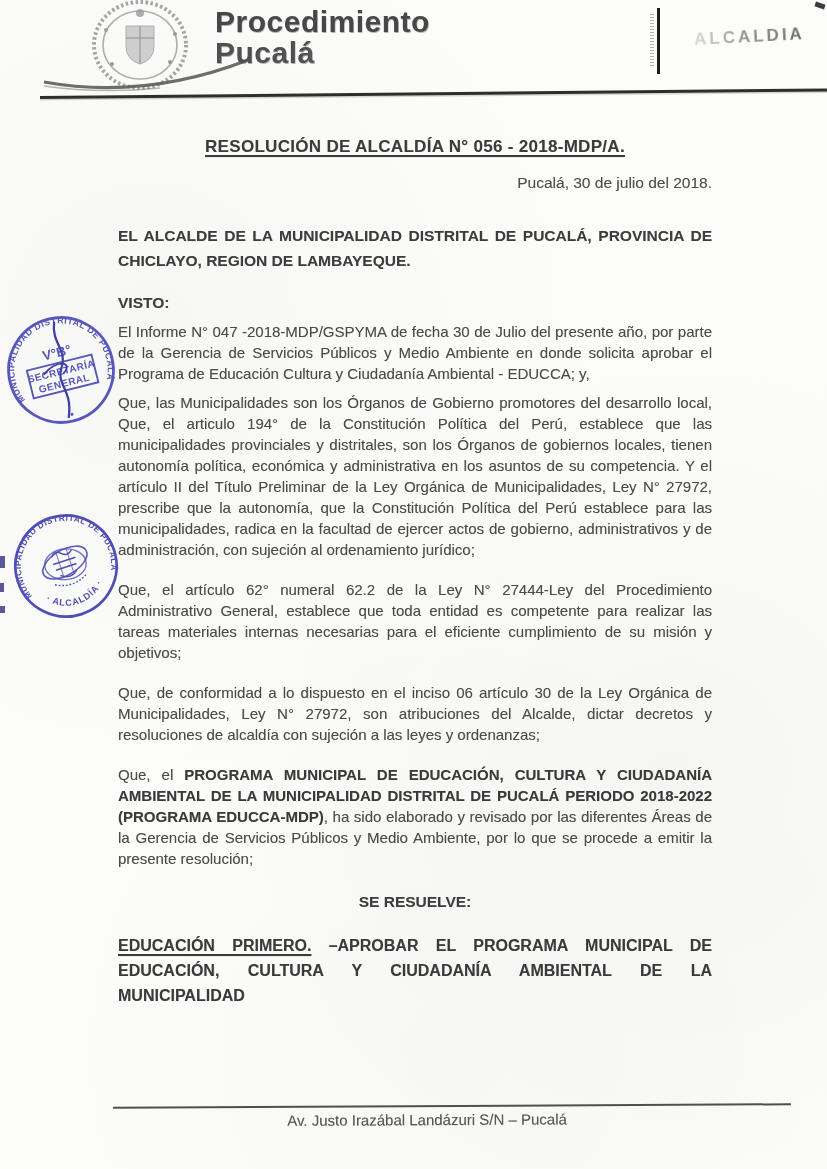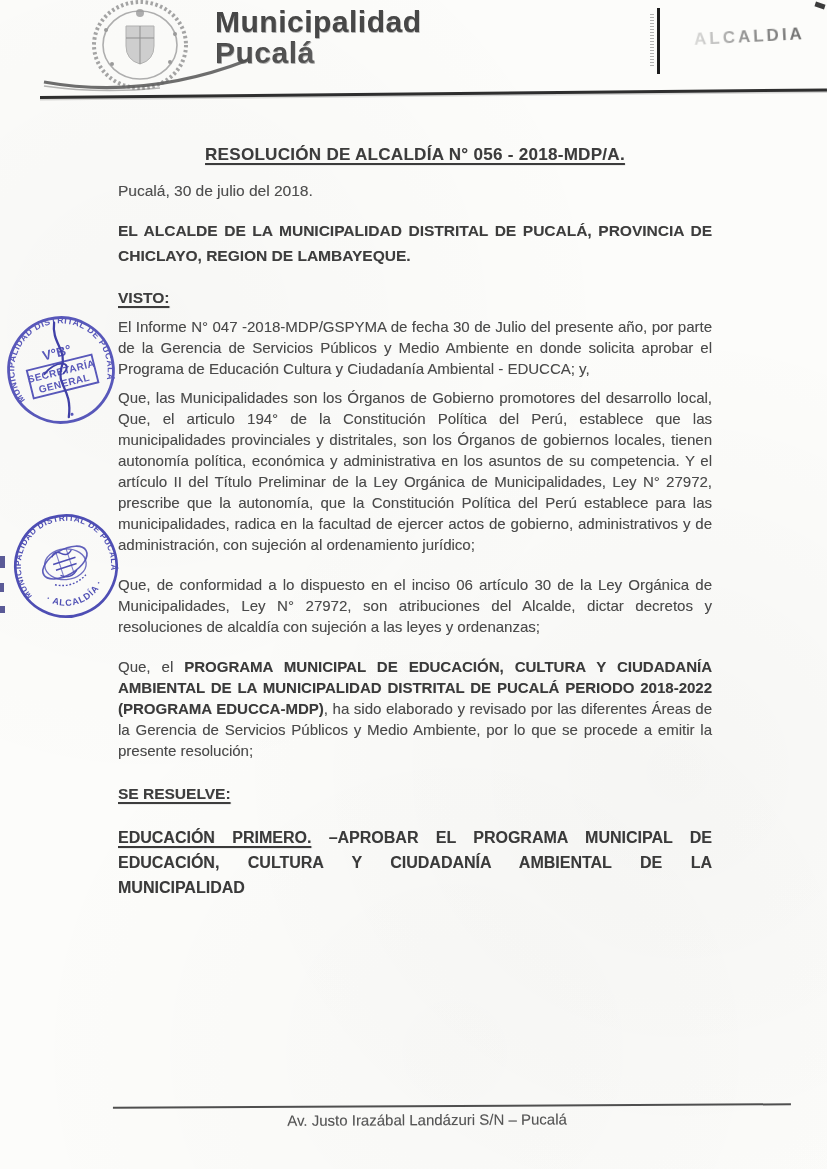--- a/index.html
+++ b/index.html
@@ -44,38 +44,38 @@
     box-shadow:0 1.5px 0 rgba(40,40,40,0.18);
   }
   .corner-mark { position:absolute; right:2px; top:3px; width:10px; height:5px; background:#1a1a1a; transform:rotate(18deg); opacity:.85; }
   .edge-mark { position:absolute; background:#32327e; opacity:.8; }
   .em1 { left:0; top:556px; width:5px; height:12px; }
   .em2 { left:0; top:583px; width:4px; height:9px; }
   .em3 { left:0; top:606px; width:5px; height:7px; }
 
   
   .doc {
-    position:absolute; left:118px; top:144px; width:594px; z-index:1;
+    position:absolute; left:118px; top:136px; width:594px; z-index:1;
     font-size:15px; line-height:21px;
     text-shadow:0.3px 0.3px 0 rgba(70,70,70,0.3);
   }
   .title {
     text-align:center; font-size:17px; font-weight:bold; color:#3c3c3c; letter-spacing:0.3px;
     text-decoration:underline; text-decoration-thickness:1.6px; text-underline-offset:3px;
   }
-  .dateline { text-align:left; margin-top:15px; font-size:15.5px; color:#4e4e4e; }
+  .dateline { text-align:right; margin-top:15px; font-size:15.5px; color:#4e4e4e; }
   .addressee {
-    margin-top:17px; font-weight:bold; font-size:15.5px; line-height:25px;
+    margin-top:30px; font-weight:bold; font-size:15.5px; line-height:25px;
     color:#3d3d3d; text-align:justify;
   }
   .sec-heading {
     margin-top:19px; font-weight:bold; font-size:15.5px; color:#3d3d3d;
-    text-decoration:underline; text-decoration-thickness:1.5px; text-underline-offset:3px;
+    text-decoration-thickness:1.5px; text-underline-offset:3px;
   }
-  .sec-heading.big-gap { margin-top:22px; }
+  .sec-heading.big-gap { margin-top:22px;text-align:center; }
   .para { margin:19px 0 0 0; text-align:justify; }
   .para.tight { margin-top:8px; }
   .resolutive {
     margin-top:21px; font-weight:bold; font-size:16px; line-height:25px;
     color:#3a3a3a; text-align:justify; word-spacing:2.5px;
   }
   .art-label { text-decoration:underline; text-decoration-thickness:1.6px; text-underline-offset:3px; }
 
   
   .stamp { position:absolute; z-index:3; }
@@ -105,21 +105,21 @@
     <circle cx="100" cy="13" r="4" fill="#9a9a9a" opacity="0.8"></circle>
     <circle cx="66" cy="30" r="2" fill="#9a9a9a"></circle>
     <circle cx="135" cy="34" r="2" fill="#9a9a9a"></circle>
     <circle cx="72" cy="64" r="2" fill="#9a9a9a"></circle>
     <circle cx="130" cy="62" r="2" fill="#9a9a9a"></circle>
     <path d="M 4,82 Q 105,100 208,60" stroke="#5d5d5d" stroke-width="3.2" fill="none" opacity="0.9"></path>
     <path d="M 4,86 Q 60,94 120,88" stroke="#7a7a7a" stroke-width="1.4" fill="none" opacity="0.55"></path>
   </svg>
 
   <div class="org-name">
-    <div class="l1">Municipalidad</div>
+    <div class="l1">Procedimiento</div>
     <div class="l3">Pucalá</div>
   </div>
 
   <div class="micro-text"></div>
   <div class="vline"></div>
   <div class="office-stamp">ALCALDIA</div>
   <div class="header-rule"></div>
   <div class="corner-mark"></div>
   <div class="edge-mark em1"></div>
   <div class="edge-mark em2"></div>
@@ -127,20 +127,21 @@
 
   <div class="doc">
     <div class="title">RESOLUCIÓN DE ALCALDÍA N° 056 - 2018-MDP/A.</div>
     <div class="dateline">Pucalá, 30 de julio del 2018.</div>
     <div class="addressee">EL ALCALDE DE LA MUNICIPALIDAD DISTRITAL DE PUCALÁ, PROVINCIA DE CHICLAYO, REGION DE LAMBAYEQUE.</div>
 
     <div class="sec-heading">VISTO:</div>
     <p class="para tight">El Informe N° 047 -2018-MDP/GSPYMA de fecha 30 de Julio del presente año, por parte de la Gerencia de Servicios Públicos y Medio Ambiente en donde solicita aprobar el Programa de Educación Cultura y Ciudadanía Ambiental - EDUCCA; y,</p>
 
     <p class="para tight">Que, las Municipalidades son los Órganos de Gobierno promotores del desarrollo local, Que, el articulo 194° de la Constitución Política del Perú, establece que las municipalidades provinciales y distritales, son los Órganos de gobiernos locales, tienen autonomía política, económica y administrativa en los asuntos de su competencia. Y el artículo II del Título Preliminar de la Ley Orgánica de Municipalidades, Ley N° 27972, prescribe que la autonomía, que la Constitución Política del Perú establece para las municipalidades, radica en la facultad de ejercer actos de gobierno, administrativos y de administración, con sujeción al ordenamiento jurídico;</p>
+    <p class="para">Que, el artículo 62° numeral 62.2 de la Ley N° 27444-Ley del Procedimiento Administrativo General, establece que toda entidad es competente para realizar las tareas materiales internas necesarias para el eficiente cumplimiento de su misión y objetivos;</p>
     <p class="para">Que, de conformidad a lo dispuesto en el inciso 06 artículo 30 de la Ley Orgánica de Municipalidades, Ley N° 27972, son atribuciones del Alcalde, dictar decretos y resoluciones de alcaldía con sujeción a las leyes y ordenanzas;</p>
     <p class="para"><span>Que, el </span><strong style="color:#3a3a3a;">PROGRAMA MUNICIPAL DE EDUCACIÓN, CULTURA Y CIUDADANÍA AMBIENTAL DE LA MUNICIPALIDAD DISTRITAL DE PUCALÁ PERIODO 2018-2022 (PROGRAMA EDUCCA-MDP)</strong><span>, ha sido elaborado y revisado por las diferentes Áreas de la Gerencia de Servicios Públicos y Medio Ambiente, por lo que se procede a emitir la presente resolución;</span></p>
 
     <div class="sec-heading big-gap">SE RESUELVE:</div>
     <p class="resolutive"><span class="art-label">EDUCACIÓN PRIMERO.</span><span> –APROBAR EL PROGRAMA MUNICIPAL DE EDUCACIÓN, CULTURA Y CIUDADANÍA AMBIENTAL DE LA MUNICIPALIDAD</span></p>
   </div>
 
   <div class="stamp stamp-secretaria">
     <svg viewBox="0 0 124 124" width="118" height="124" aria-hidden="true">
       <defs>

